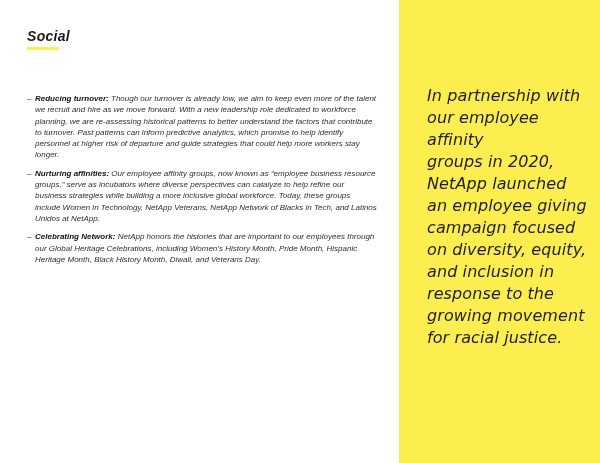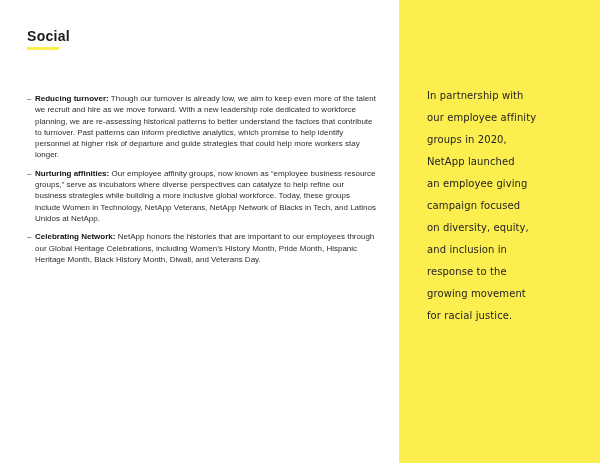--- a/index.html
+++ b/index.html
@@ -2,21 +2,21 @@
 <html style="--accent-yellow: #FCEE4F; --panel-yellow: #FCEE4F; --heading-text: #1a1a1a; --body-text: #2e2e2e; --panel-text: #1e1e1e;"><head>
 <meta charset="utf-8">
 <style>
   :root {
     --accent-yellow: #FCEE4F;
     --panel-yellow: #FCEE4F;
     --heading-text: #1a1a1a;
     --body-text: #2e2e2e;
     --panel-text: #1e1e1e;
   }
-  * { margin: 0; padding: 0; box-sizing: border-box; }
+  * { margin: 0; padding: 0; box-sizing: border-box; font-style: italic; }
   html, body {
     width: 600px; height: 463px;
     background: #ffffff;
     font-family: "Liberation Sans", sans-serif;
     overflow: hidden;
   }
   .page {
     position: relative;
     width: 600px; height: 463px;
     background: #ffffff;
@@ -64,21 +64,21 @@
     position: absolute;
     left: 399px; top: 0;
     width: 201px; height: 463px;
     background: var(--panel-yellow);
   }
   .pull-quote {
     position: absolute;
     left: 28px; top: 85px;
     width: 165px;
     font-family: "DejaVu Sans", sans-serif;
-    font-size: 10px;
+    font-size: 16px;
     line-height: 22px;
     font-weight: 500;
     letter-spacing: 0.1px;
     color: var(--panel-text);
     white-space: pre-line;
   }
 </style>
 </head>
 <body>
 

